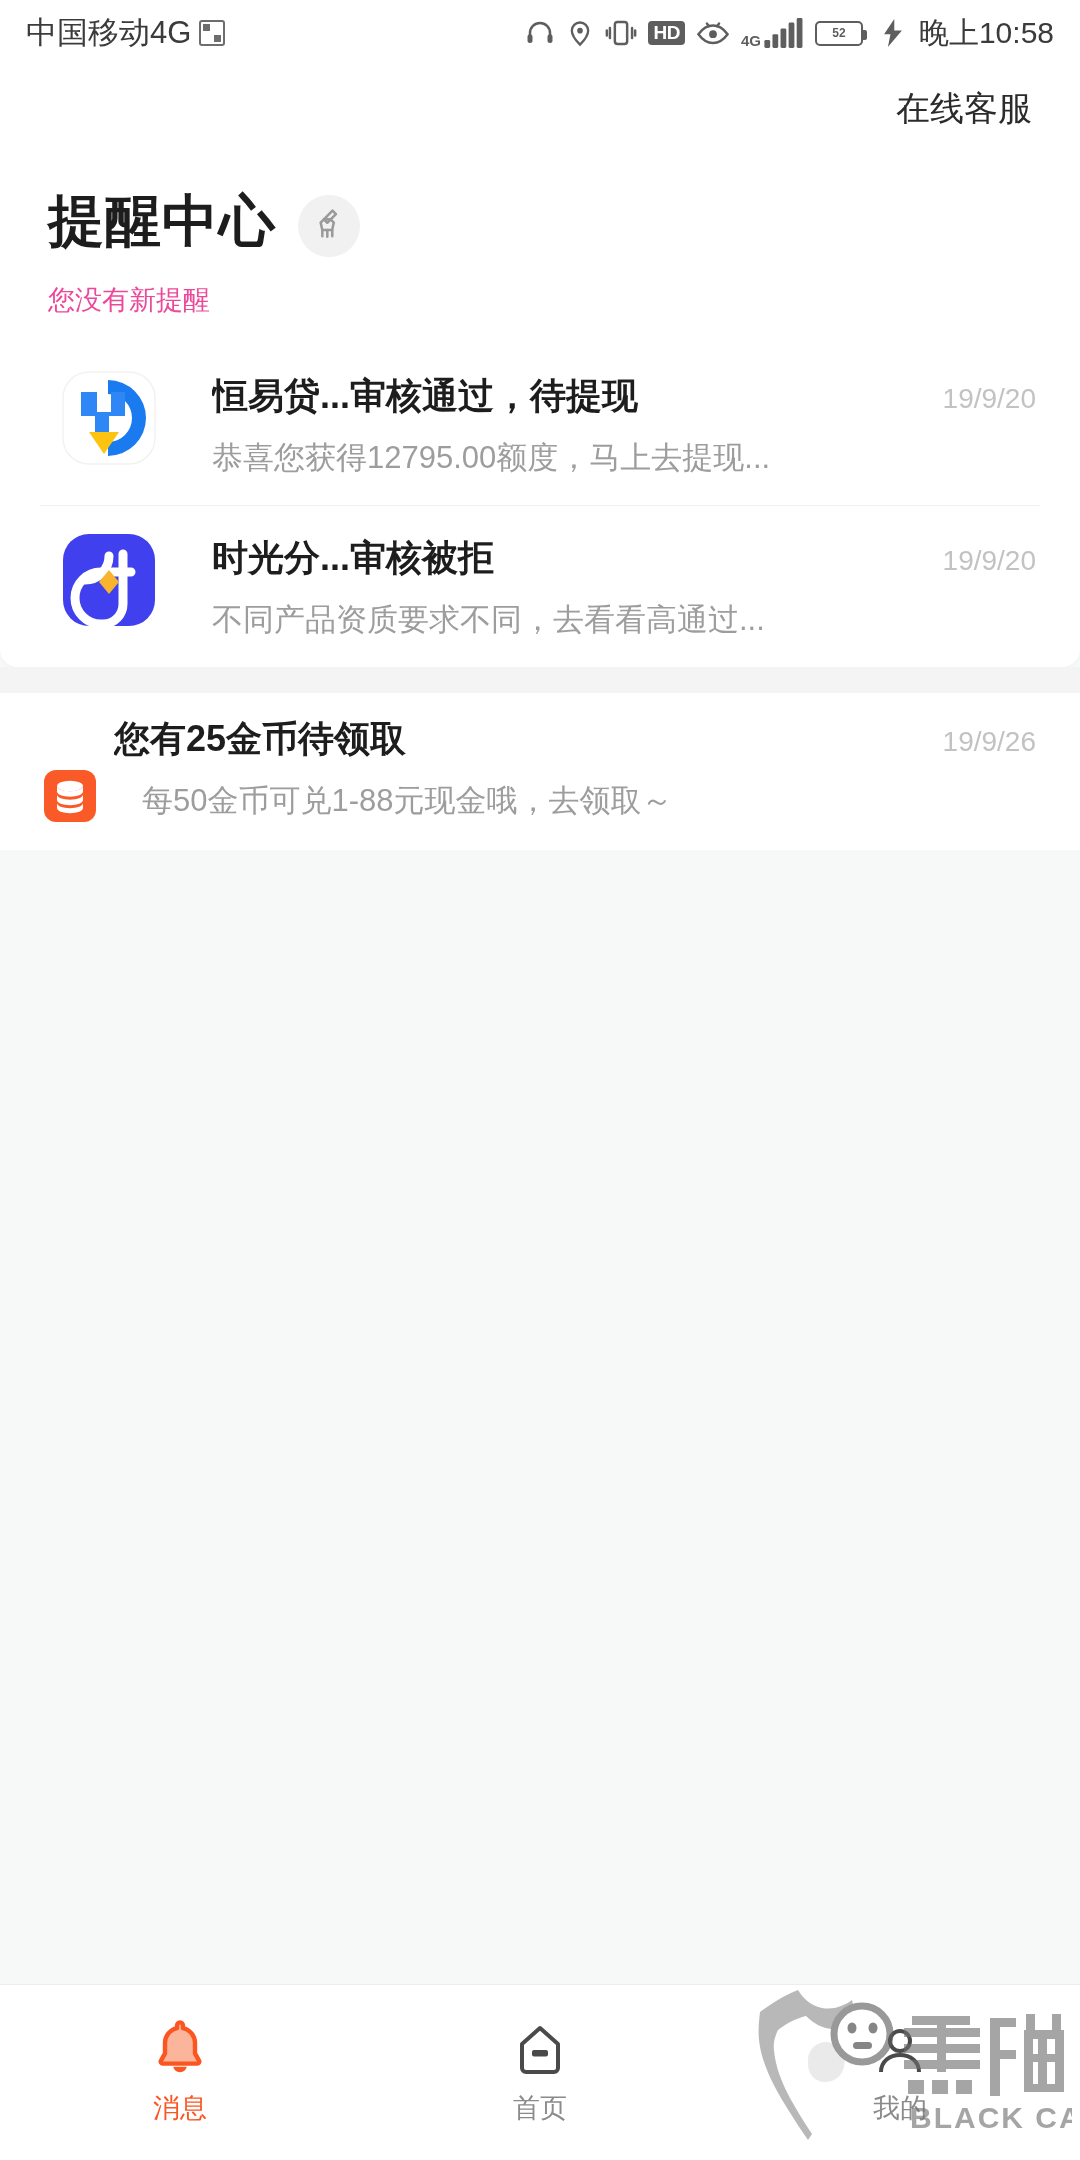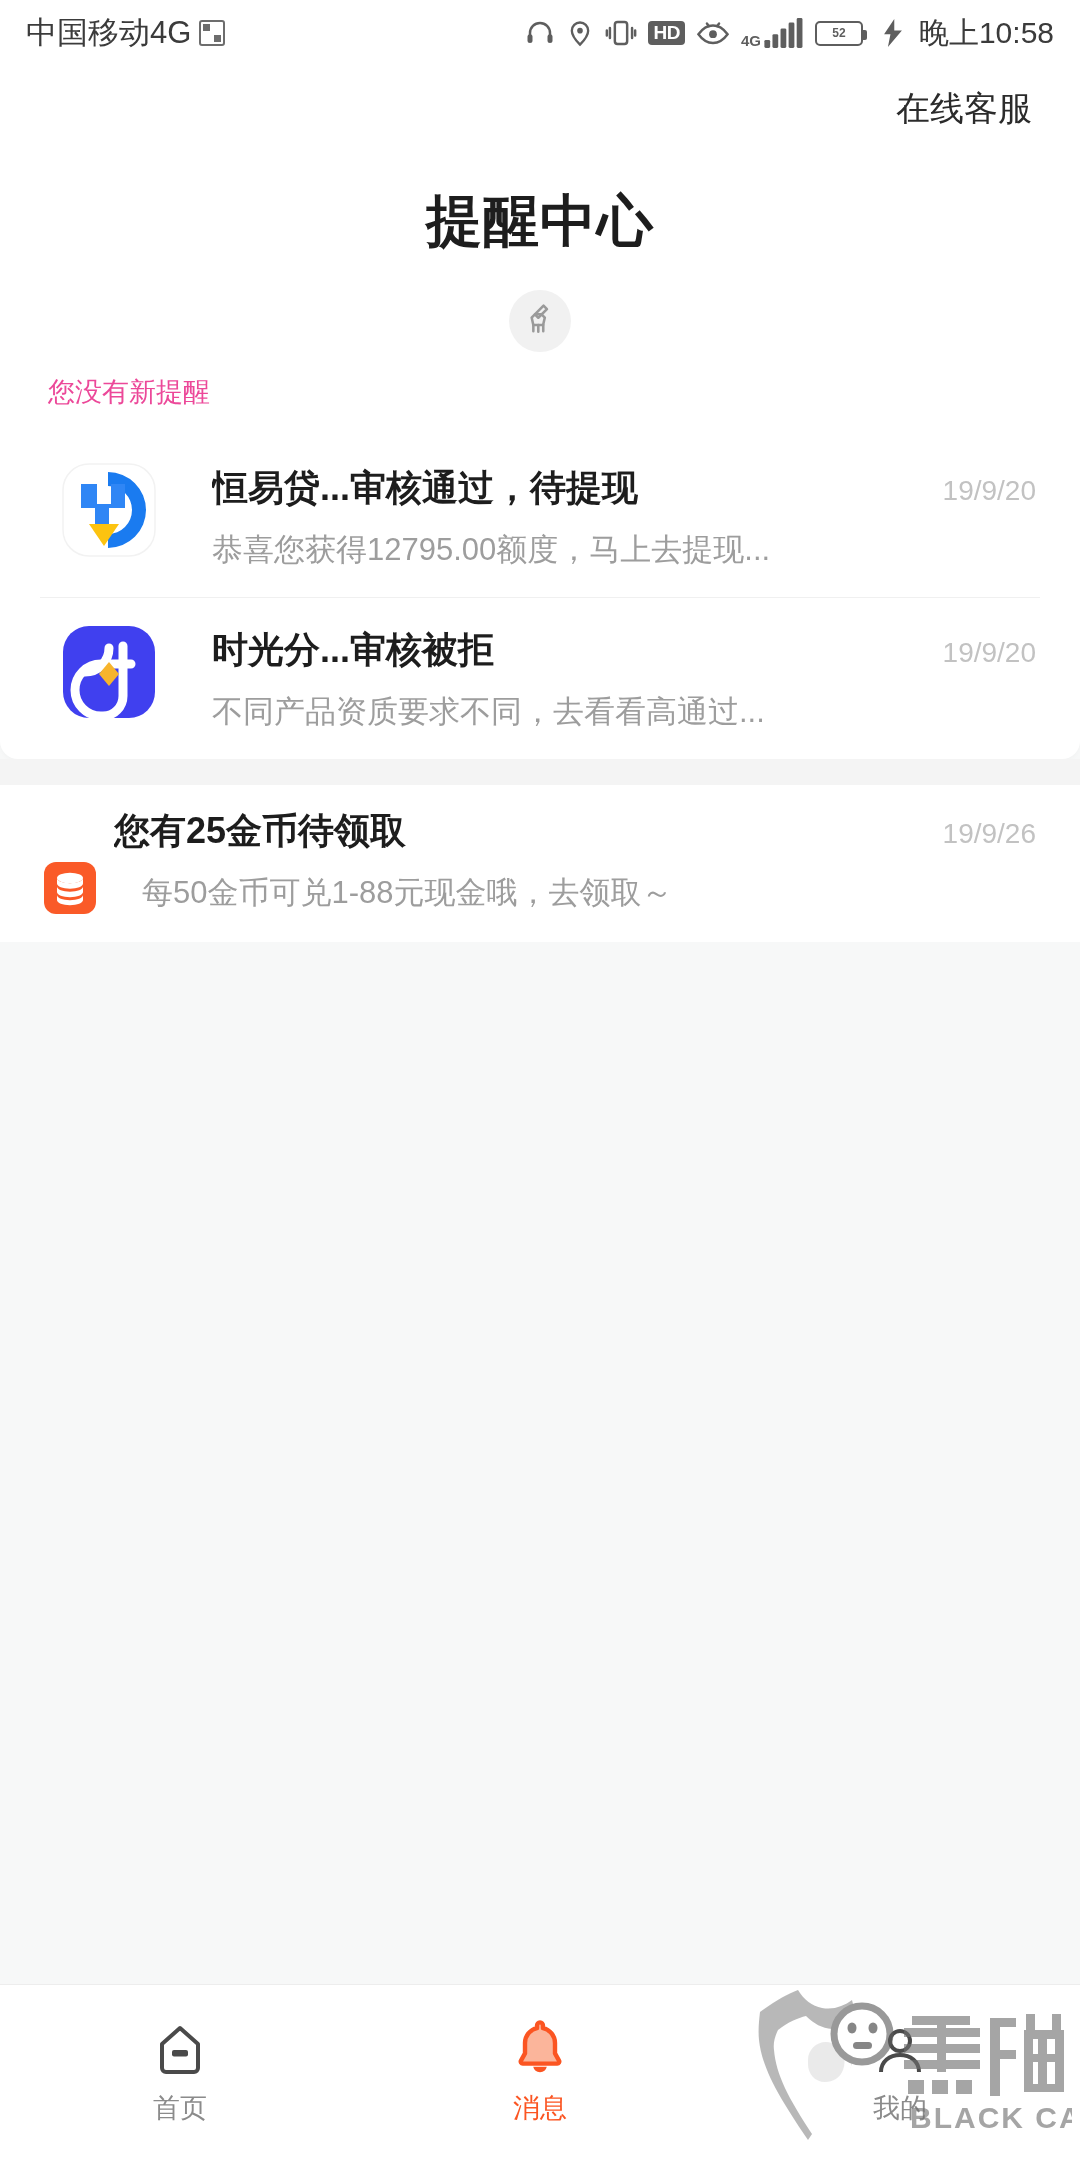--- a/index.html
+++ b/index.html
@@ -50,21 +50,21 @@
   
   .topbar {
     height:86px; background:#ffffff;
     display:flex; align-items:center; justify-content:flex-end;
     padding:0 48px;
   }
   .cs-link { font-size:34px; color:#2b2b2b; }
 
   
   .header { background:#ffffff; padding:32px 48px 26px 48px; }
-  .title-row { display:flex; align-items:center; gap:22px;flex-direction:column; }
+  .title-row { display:flex; align-items:center; gap:22px; }
   .page-title { font-size:56px; color:#1d1d1d; font-weight:bold; letter-spacing:1px; }
   .clear-btn {
     width:62px; height:62px; border-radius:50%; background:#f1f1f1;
     display:flex; align-items:center; justify-content:center; margin-top:8px;
   }
   .subtitle { font-size:27px; color:#ec4899; margin-top:22px; }
 
   
   .card {
     background:#ffffff; border-radius:0 0 18px 18px;
@@ -254,38 +254,38 @@
         <span class="n-date">19/9/26</span>
       </div>
       <div class="n-desc" style="margin-left:28px;">每50金币可兑1-88元现金哦，去领取～</div>
     </div>
   </div>
 
   <div class="filler" style="height:1000px;"></div>
 
   <div class="bottomnav">
 
+    <div class="nav-item active">
+      <span class="nav-icon">
+        <svg width="56" height="60" viewBox="0 0 28 30" fill="none">
+          <path d="M14 2.2c.9 0 1.5.8 1.5 1.7v1.2a7.6 7.6 0 016 7.4v5.2l2 3.6a1 1 0 01-.9 1.5H5.4a1 1 0 01-.9-1.5l2-3.6v-5.2a7.6 7.6 0 016-7.4V3.9c0-.9.6-1.7 1.5-1.7z" fill="#fbb59b" stroke="#fb5522" stroke-width="2.2" stroke-linejoin="round"></path>
+          <path d="M10.6 24.4a3.5 3.5 0 006.8 0z" fill="#fb5522"></path>
+        </svg>
+      </span>
+      <span class="nav-label">消息</span>
+    </div>
+
     <div class="nav-item">
       <span class="nav-icon">
         <svg width="56" height="56" viewBox="0 0 28 28" fill="none" stroke="#4a4a4a" stroke-width="2" stroke-linejoin="round">
           <path d="M14 3L5 11v12a2 2 0 002 2h14a2 2 0 002-2V11z"></path>
           <rect x="10" y="14" width="8" height="3.2" rx="1" fill="#4a4a4a" stroke="none"></rect>
         </svg>
       </span>
       <span class="nav-label">首页</span>
-    </div>
-
-    <div class="nav-item active">
-      <span class="nav-icon">
-        <svg width="56" height="60" viewBox="0 0 28 30" fill="none">
-          <path d="M14 2.2c.9 0 1.5.8 1.5 1.7v1.2a7.6 7.6 0 016 7.4v5.2l2 3.6a1 1 0 01-.9 1.5H5.4a1 1 0 01-.9-1.5l2-3.6v-5.2a7.6 7.6 0 016-7.4V3.9c0-.9.6-1.7 1.5-1.7z" fill="#fbb59b" stroke="#fb5522" stroke-width="2.2" stroke-linejoin="round"></path>
-          <path d="M10.6 24.4a3.5 3.5 0 006.8 0z" fill="#fb5522"></path>
-        </svg>
-      </span>
-      <span class="nav-label">消息</span>
     </div>
 
     <div class="nav-item">
       <span class="nav-icon">
         <svg width="56" height="56" viewBox="0 0 28 28" fill="none" stroke="#4a4a4a" stroke-width="2">
           <circle cx="14" cy="9.5" r="5"></circle>
           <path d="M4.5 25c0-5.2 4.3-8.5 9.5-8.5s9.5 3.3 9.5 8.5"></path>
         </svg>
       </span>
       <span class="nav-label">我的</span>

